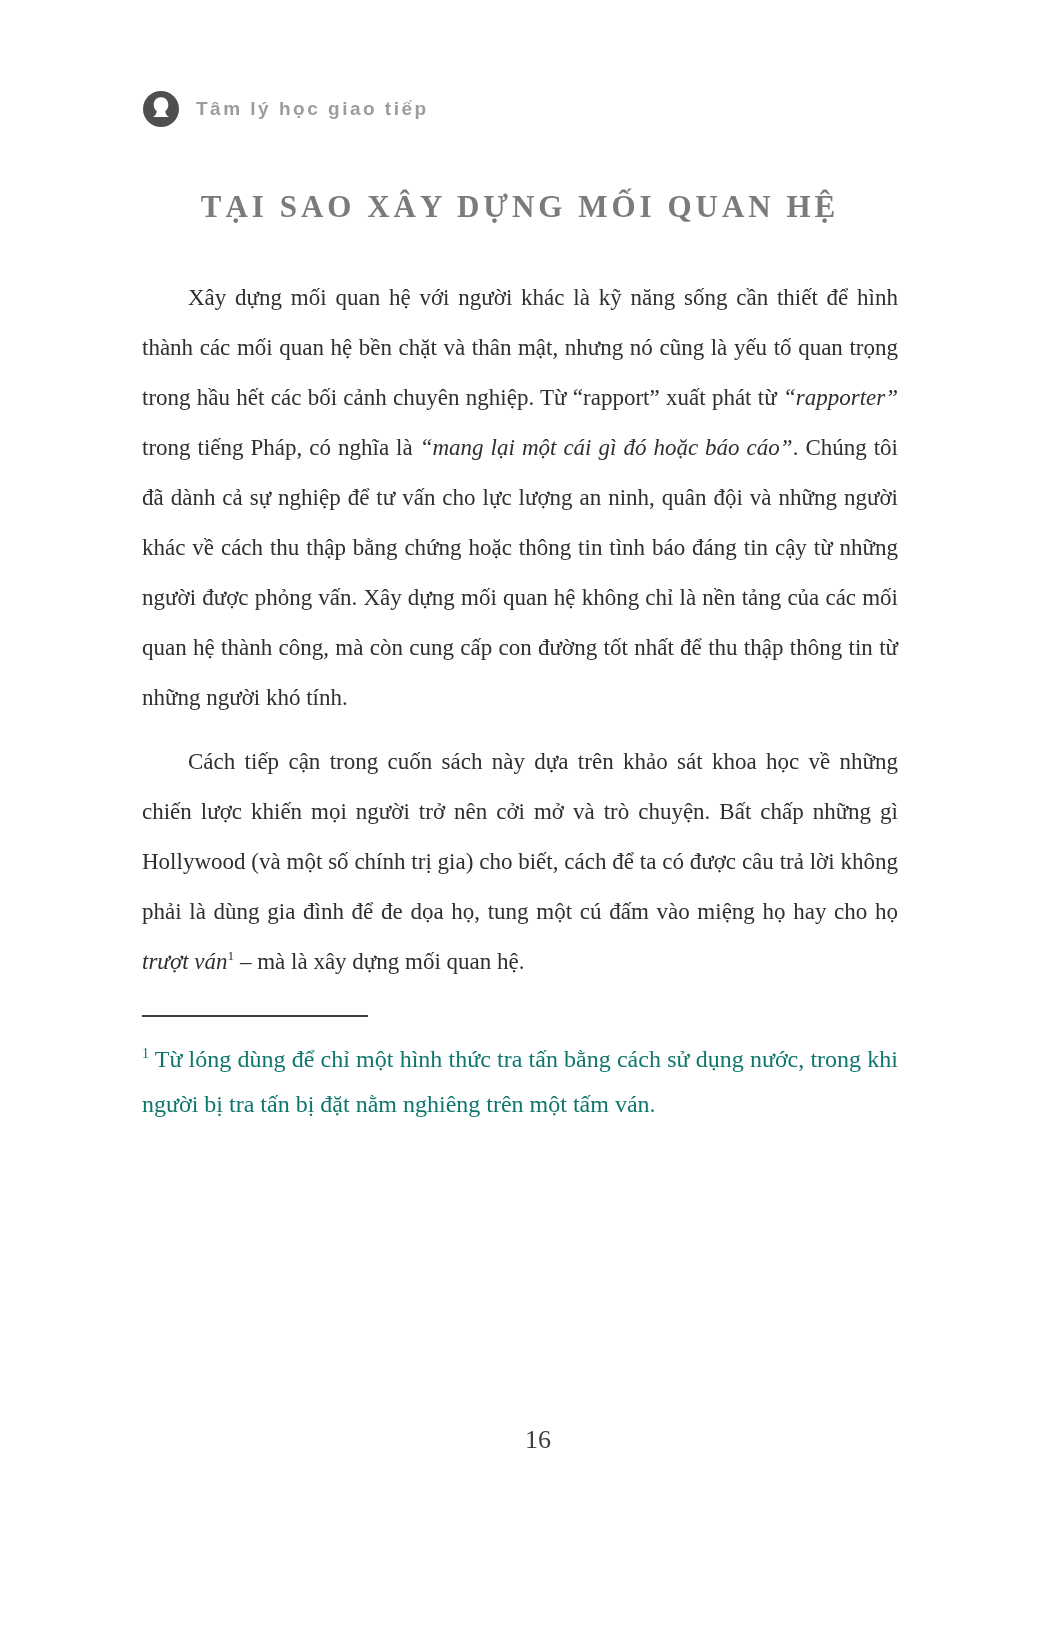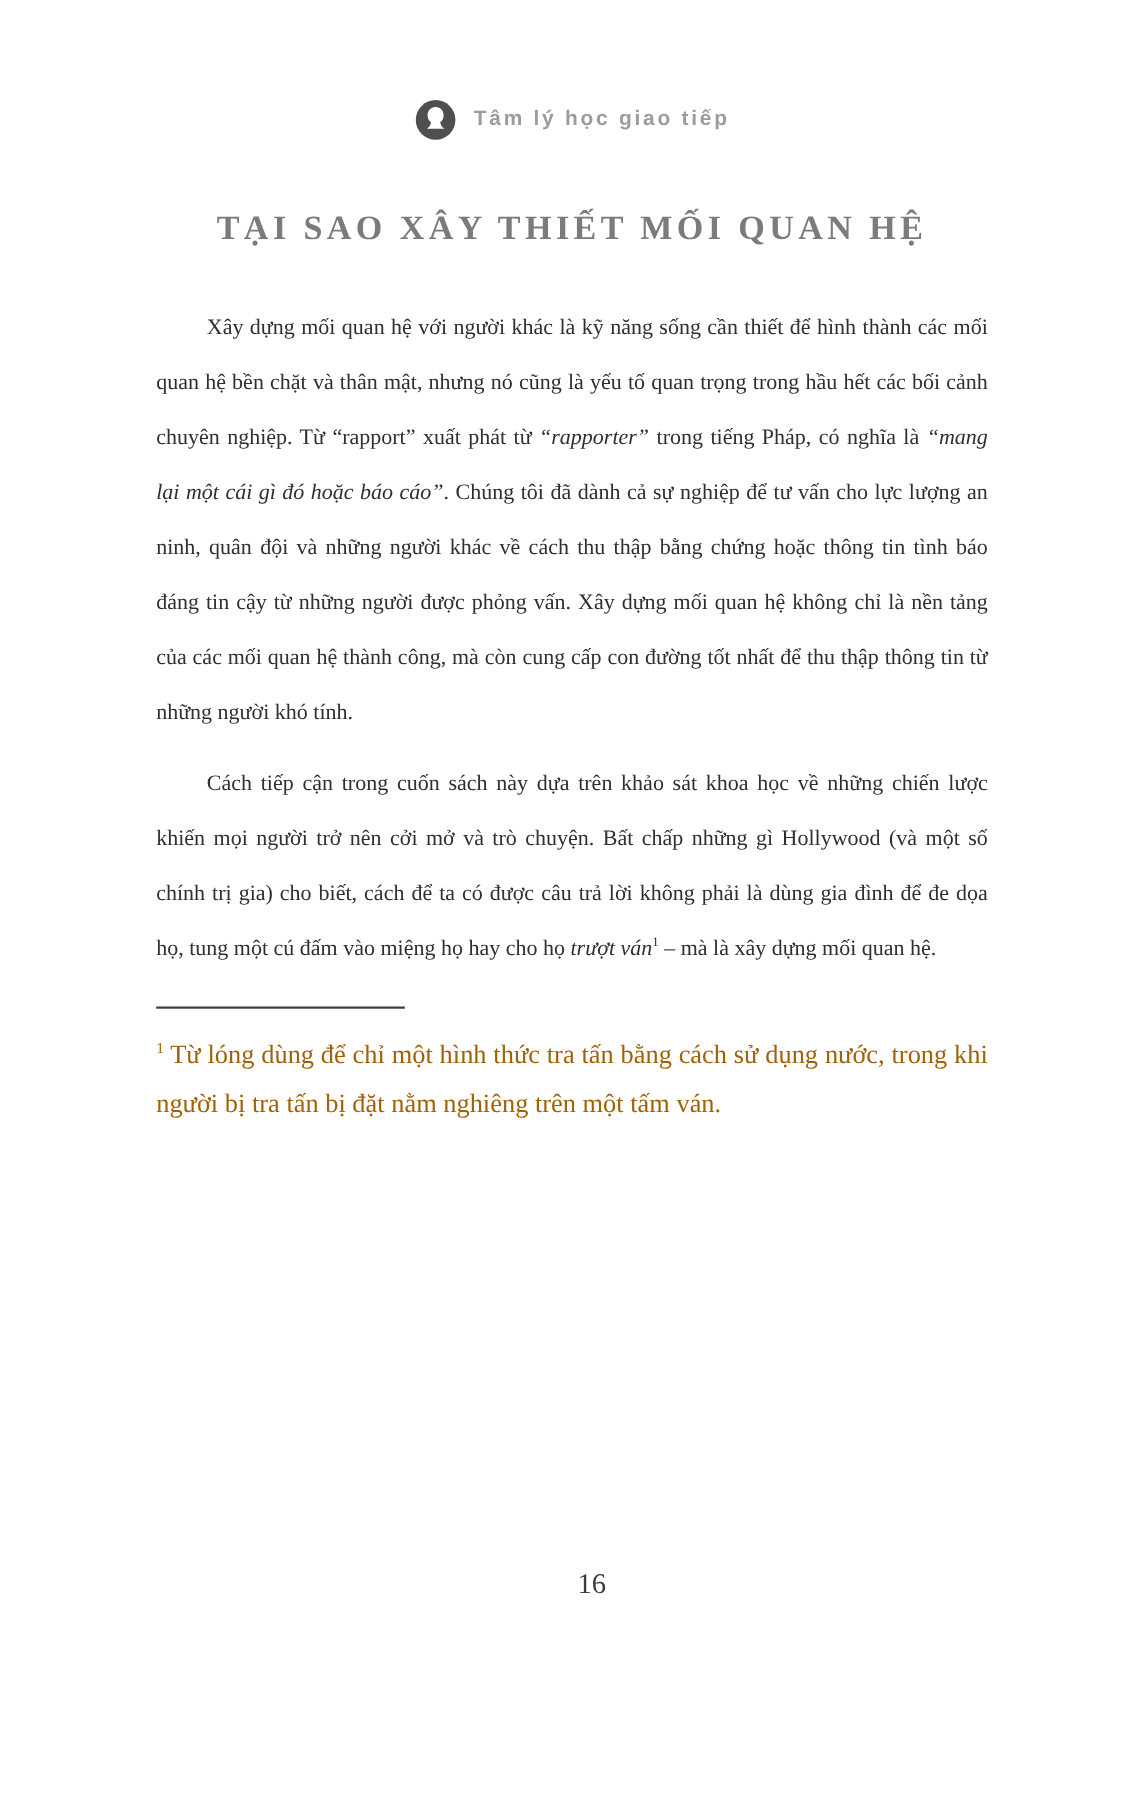--- a/index.html
+++ b/index.html
@@ -14,21 +14,21 @@
     box-sizing: border-box;
     padding: 90px 142px 0 142px;
     background: #ffffff;
     font-family: "Liberation Serif", serif;
     color: #2f2f2f;
     overflow: hidden;
   }
   .page-header {
     display: flex;
     align-items: center;
-    justify-content: center;
+    justify-content: flex-start;
     gap: 16px;
     margin-bottom: 50px;
   }
   .logo {
     display: inline-flex;
     width: 38px;
     height: 38px;
   }
   .logo svg { display: block; }
   .book-title {
@@ -43,21 +43,21 @@
     text-align: center;
     font-family: "Liberation Serif", serif;
     font-weight: bold;
     font-size: 31px;
     letter-spacing: 4px;
     line-height: 1.85;
     color: #7b7b7b;
   }
   .body-text p {
     margin: 0 0 14px 0;
-    font-size: 20px;
+    font-size: 23px;
     line-height: 50px;
     text-align: justify;
     text-indent: 46px;
     color: #2f2f2f;
   }
   .italic { font-style: italic; }
   sup.fn-ref {
     font-size: 0.58em;
     vertical-align: super;
     line-height: 0;
@@ -65,21 +65,21 @@
   .footnote-sep {
     width: 226px;
     height: 0;
     border-top: 2px solid #3d3d3d;
     margin: 28px 0 20px 0;
   }
   .footnote {
     font-size: 24px;
     line-height: 45px;
     text-align: justify;
-    color: #a16207;
+    color: #0f766e;
   }
   .page-number {
     position: absolute;
     left: 0;
     right: 0;
     top: 1425px;
     text-align: center;
     font-size: 26px;
     color: #3d3d3d;
     margin-left: 36px;
@@ -93,21 +93,21 @@
   <header class="page-header">
     <span class="logo">
       <svg width="38" height="38" viewBox="0 0 38 38" aria-hidden="true">
         <circle cx="19" cy="19" r="18" fill="#4f4f4f"></circle>
         <path fill="#ffffff" d="M19 7.2c-4.5 0-7.3 3.5-7.3 7.5 0 2.8 1.2 5.1 3.1 6.5-.3 2.7-1.7 4.5-3.8 5.9h16c-2.1-1.4-3.5-3.2-3.8-5.9 1.9-1.4 3.1-3.7 3.1-6.5 0-4-2.8-7.5-7.3-7.5z"></path>
       </svg>
     </span>
     <span class="book-title">Tâm lý học giao tiếp</span>
   </header>
 
-  <h1 class="chapter-title"><span>TẠI SAO XÂY THIẾT MỐI QUAN HỆ</span><br></h1>
+  <h1 class="chapter-title"><span>TẠI SAO XÂY DỰNG MỐI QUAN HỆ</span><br></h1>
 
   <main class="body-text">
     <p><span>Xây dựng mối quan hệ với người khác là kỹ năng sống cần thiết để hình thành các mối quan hệ bền chặt và thân mật, nhưng nó cũng là yếu tố quan trọng trong hầu hết các bối cảnh chuyên nghiệp. Từ “rapport” xuất phát từ </span><span class="italic">“rapporter”</span><span> trong tiếng Pháp, có nghĩa là </span><span class="italic">“mang lại một cái gì đó hoặc báo cáo”</span><span>. Chúng tôi đã dành cả sự nghiệp để tư vấn cho lực lượng an ninh, quân đội và những người khác về cách thu thập bằng chứng hoặc thông tin tình báo đáng tin cậy từ những người được phỏng vấn. Xây dựng mối quan hệ không chỉ là nền tảng của các mối quan hệ thành công, mà còn cung cấp con đường tốt nhất để thu thập thông tin từ những người khó tính.</span></p>
 
     <p><span>Cách tiếp cận trong cuốn sách này dựa trên khảo sát khoa học về những chiến lược khiến mọi người trở nên cởi mở và trò chuyện. Bất chấp những gì Hollywood (và một số chính trị gia) cho biết, cách để ta có được câu trả lời không phải là dùng gia đình để đe dọa họ, tung một cú đấm vào miệng họ hay cho họ </span><span class="italic">trượt ván</span><sup class="fn-ref">1</sup><span> – mà là xây dựng mối quan hệ.</span></p>
   </main>
 
   <div class="footnote-sep"></div>
 
   <div class="footnote"><sup class="fn-ref">1</sup><span> Từ lóng dùng để chỉ một hình thức tra tấn bằng cách sử dụng nước, trong khi người bị tra tấn bị đặt nằm nghiêng trên một tấm ván.</span></div>

